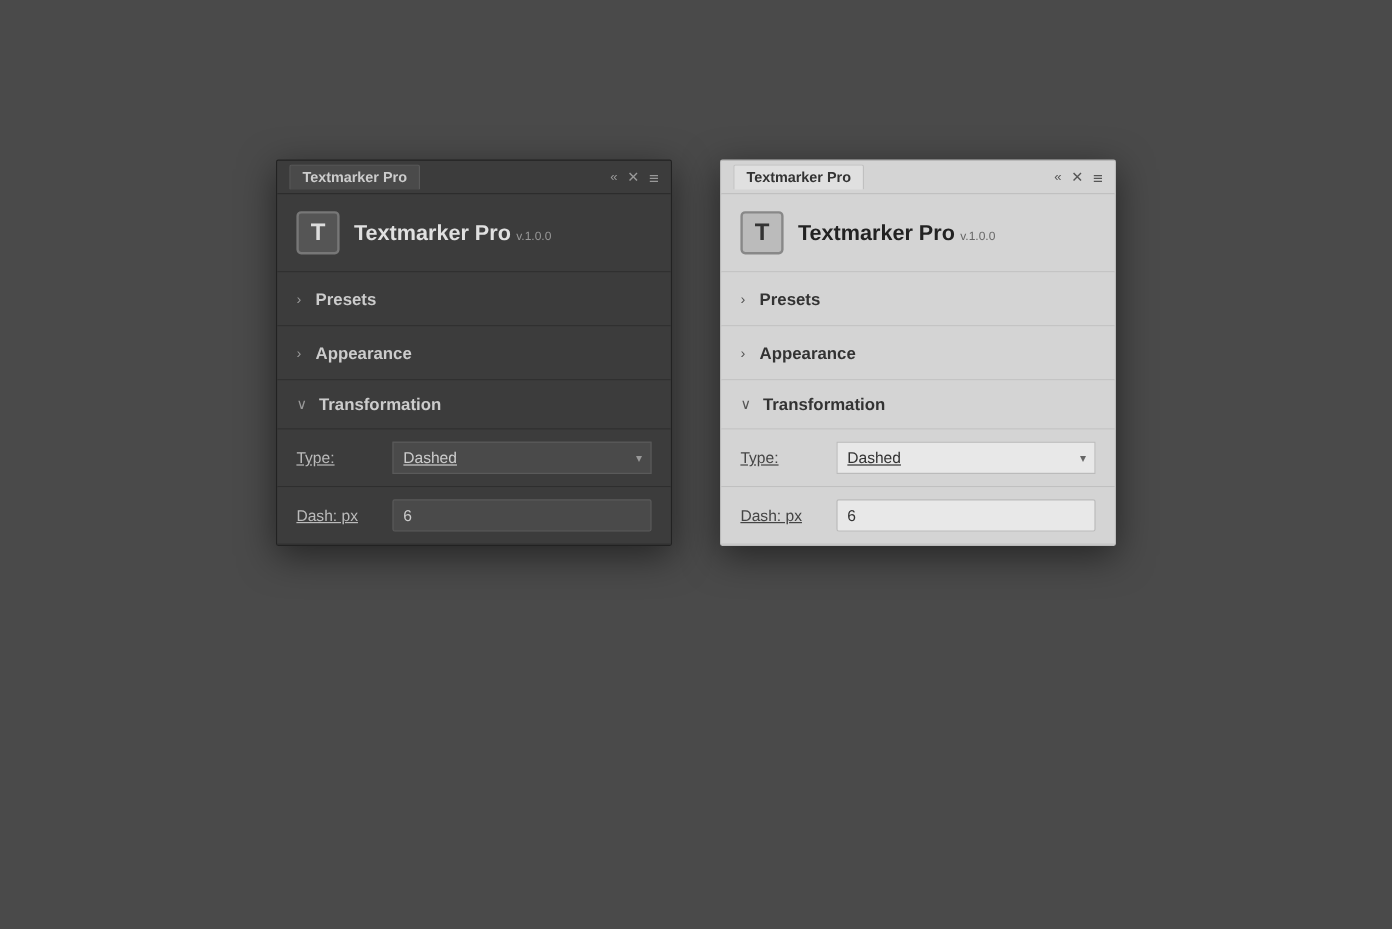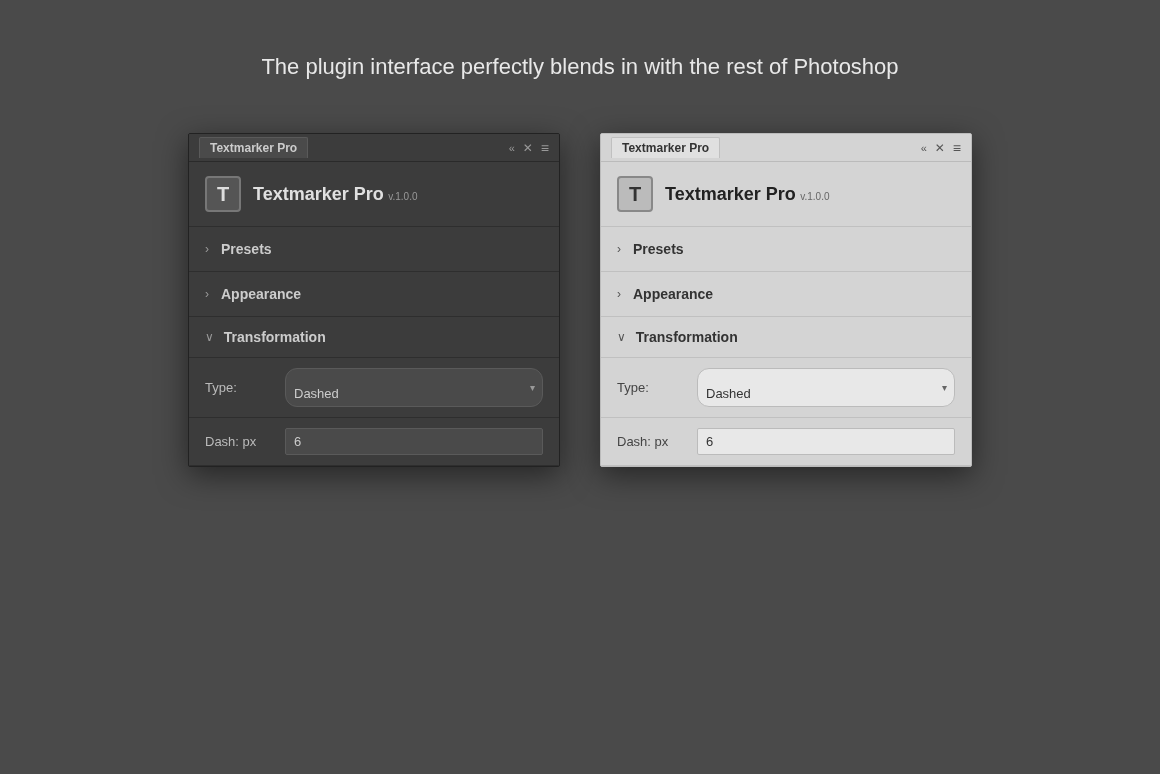--- a/index.html
+++ b/index.html
@@ -41,21 +41,21 @@
 
     .panels-container {
       display: flex;
       gap: 40px;
       margin-top: 30px;
       align-items: flex-start;
     }
 
     
     .panel {
-      width: 372px;
+      width: 330px;
       border-radius: 2px;
       overflow: hidden;
       box-shadow: 0 8px 30px rgba(0,0,0,0.5);
     }
 
     .panel-dark {
       background-color: #3c3c3c;
       border: 1px solid #222;
     }
 
@@ -325,45 +325,47 @@
     }
 
     .panel-light .form-row {
       background-color: #d4d4d4;
       border-bottom: 1px solid #c0c0c0;
     }
 
     .form-label {
       font-size: 13px;
       min-width: 70px;
+      text-decoration: underline;
     }
 
     .panel-dark .form-label {
       color: #bbb;
     }
 
     .panel-light .form-label {
       color: #444;
     }
 
     .select-wrapper {
       flex: 1;
       position: relative;
       display: flex;
       align-items: center;
     }
 
     .select-wrapper select {
       width: 100%;
-      padding: 17px 28px 5px 8px;
+      padding: 5px 28px 5px 8px;
       font-size: 13px;
-      border-radius: 12px;
+      border-radius: 0;
       appearance: none;
       cursor: pointer;
       outline: none;
+      text-decoration: underline;
     }
 
     .panel-dark .select-wrapper select {
       background-color: #4a4a4a;
       border: 1px solid #5a5a5a;
       color: #ccc;
     }
 
     .panel-light .select-wrapper select {
       background-color: #e8e8e8;
@@ -404,21 +406,21 @@
       background-color: #e8e8e8;
       border: 1px solid #bbb;
       color: #333;
     }
   </style>
 </head>
 <body>
 
 <div class="header-section">
   <p class="subtitle">
-    <span>The plugin interface perfectly blends in with the rest of Photoshop</span><br>
+    <br>
   </p>
 </div>
 
 <div class="panels-container">
 
   <div class="panel panel-dark">
 
     <div class="panel-titlebar">
       <div class="panel-titlebar-left">
         <span class="panel-tab">Textmarker Pro</span>

